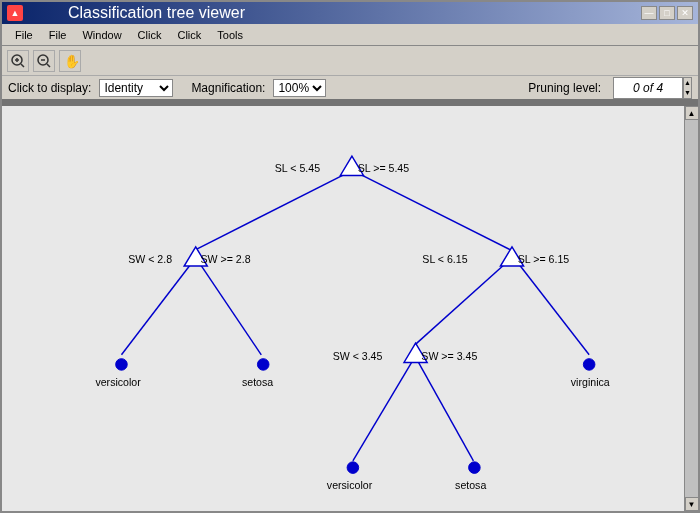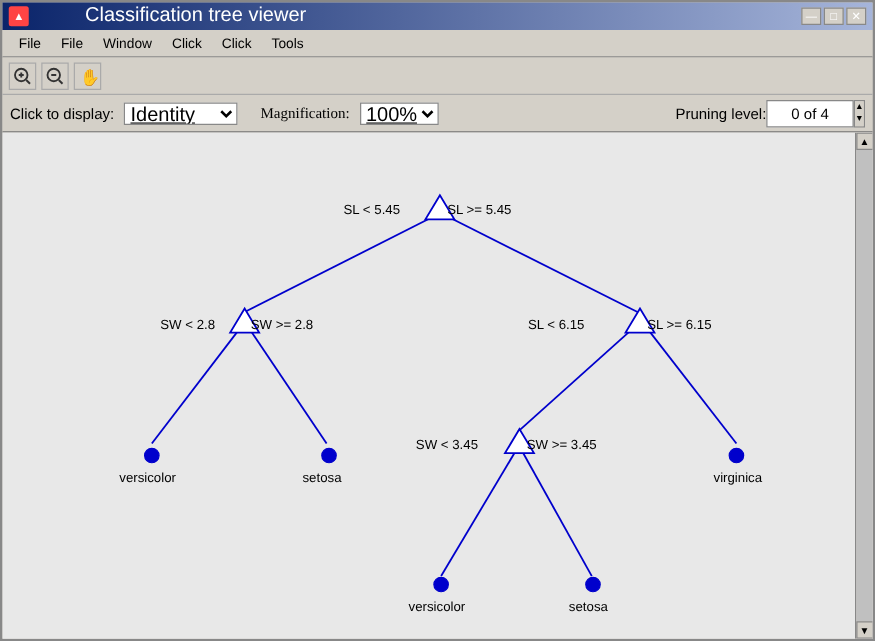--- a/index.html
+++ b/index.html
@@ -103,53 +103,53 @@
       justify-content: center;
       cursor: pointer;
       font-size: 12px;
     }
 
     .controls-bar {
       background: #d4d0c8;
       display: flex;
       align-items: center;
       padding: 4px 6px;
-      border-bottom: 1px solid #737373;
+      border-bottom: 7px solid #737373;
       height: 30px;
       flex-shrink: 0;
       gap: 8px;
     }
 
     .controls-bar label {
       font-size: 12px;
       white-space: nowrap;
     }
 
     .controls-bar select {
-      font-size: 16px;
+      font-size: 12px;
       height: 18px;
       border: 1px solid #888;
       background: white;
-      text-decoration: underline;
     }
 
     .controls-bar input[type=text] {
       font-size: 12px;
       height: 22px;
       border: 1px solid #888;
       background: white;
       width: 70px;
       padding: 0 3px;
       text-align: center;
+      font-style: italic;
     }
 
     .pruning-level {
       display: flex;
       align-items: center;
-      gap: 0;
+      gap: 12px;
       margin-left: auto;
     }
 
     .pruning-control {
       display: flex;
       align-items: center;
     }
 
     .pruning-input {
       width: 60px;
@@ -274,21 +274,21 @@
   </div>
 
   <div class="controls-bar">
     <label>Click to display:</label>
     <select>
       <option>Identity</option>
       <option>Node info</option>
       <option>None</option>
     </select>
 
-    <label style="margin-left:10px;font-family:Liberation Serif, serif;">Magnification:</label>
+    <label style="margin-left:10px;">Magnification:</label>
     <select>
       <option>50%</option>
       <option>75%</option>
       <option selected="">100%</option>
       <option>125%</option>
       <option>150%</option>
     </select>
 
     <div class="pruning-level">
       <label>Pruning level:</label>

